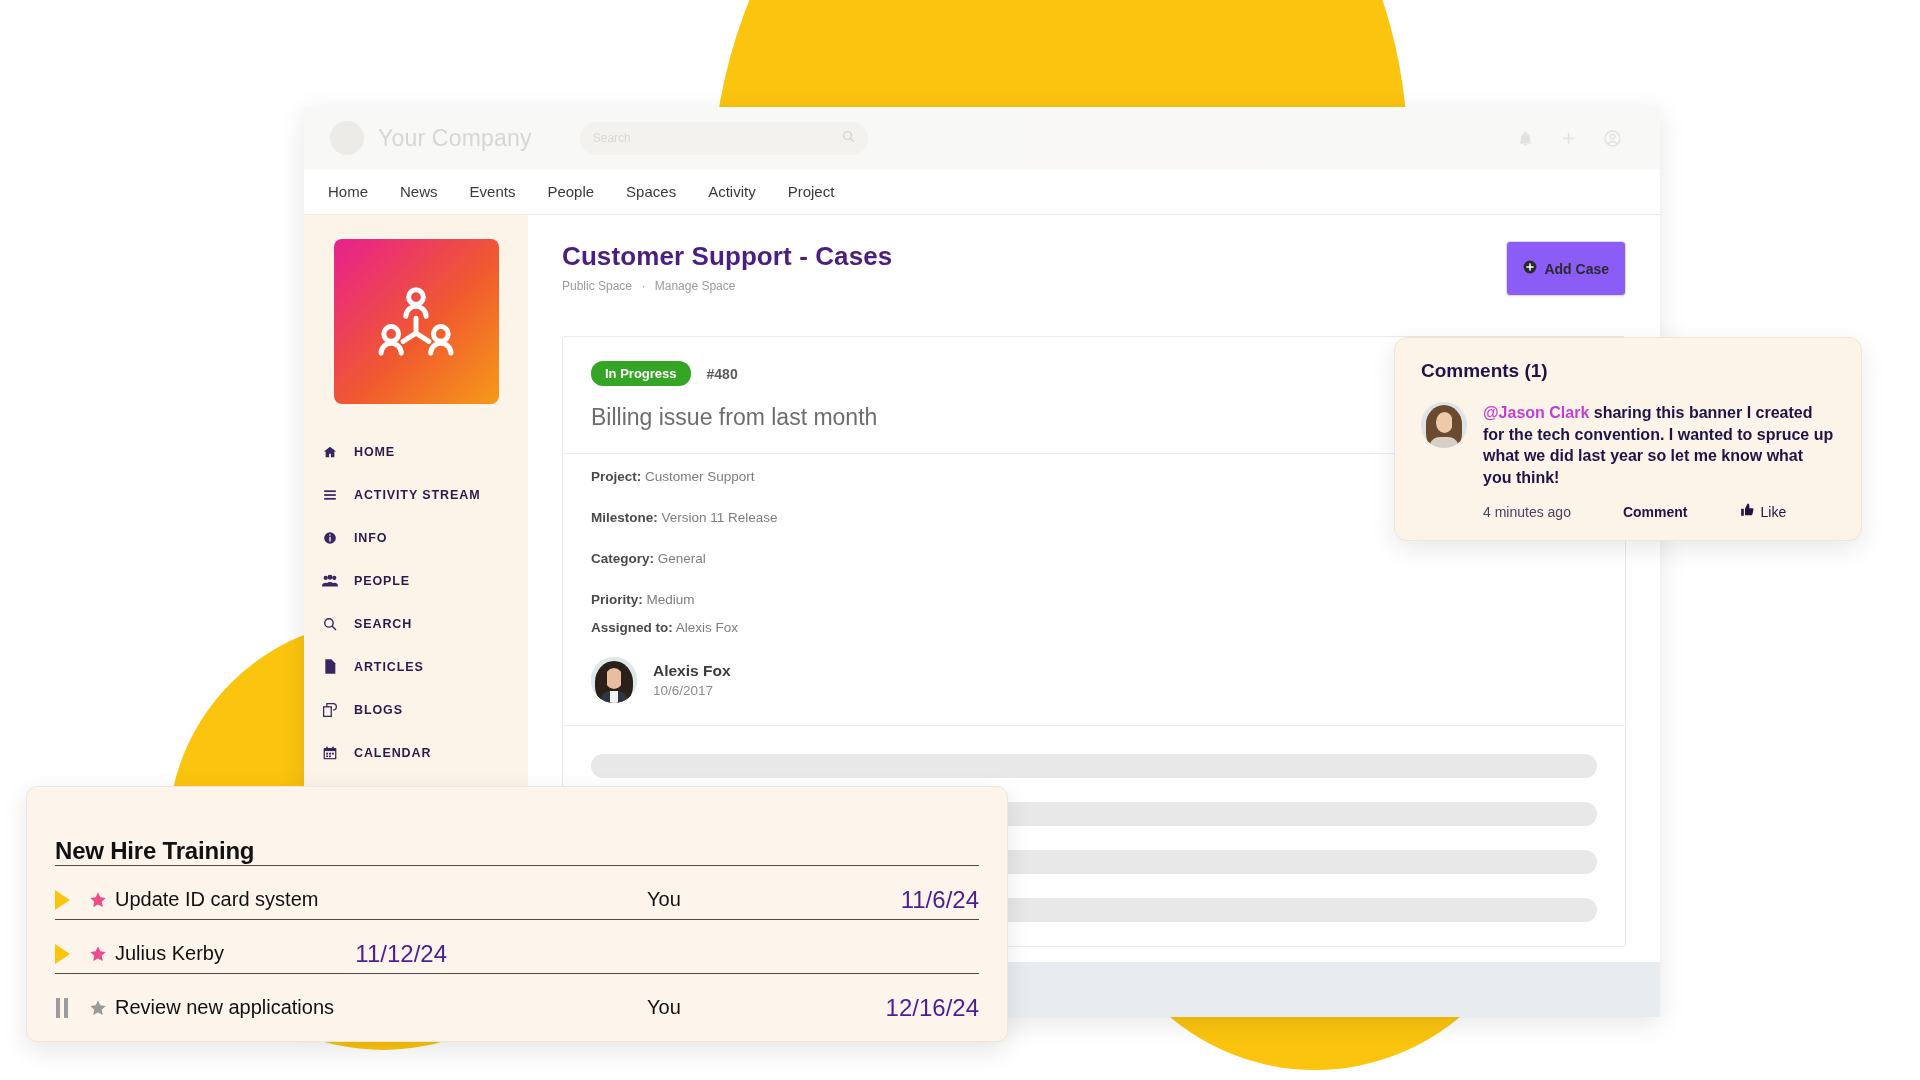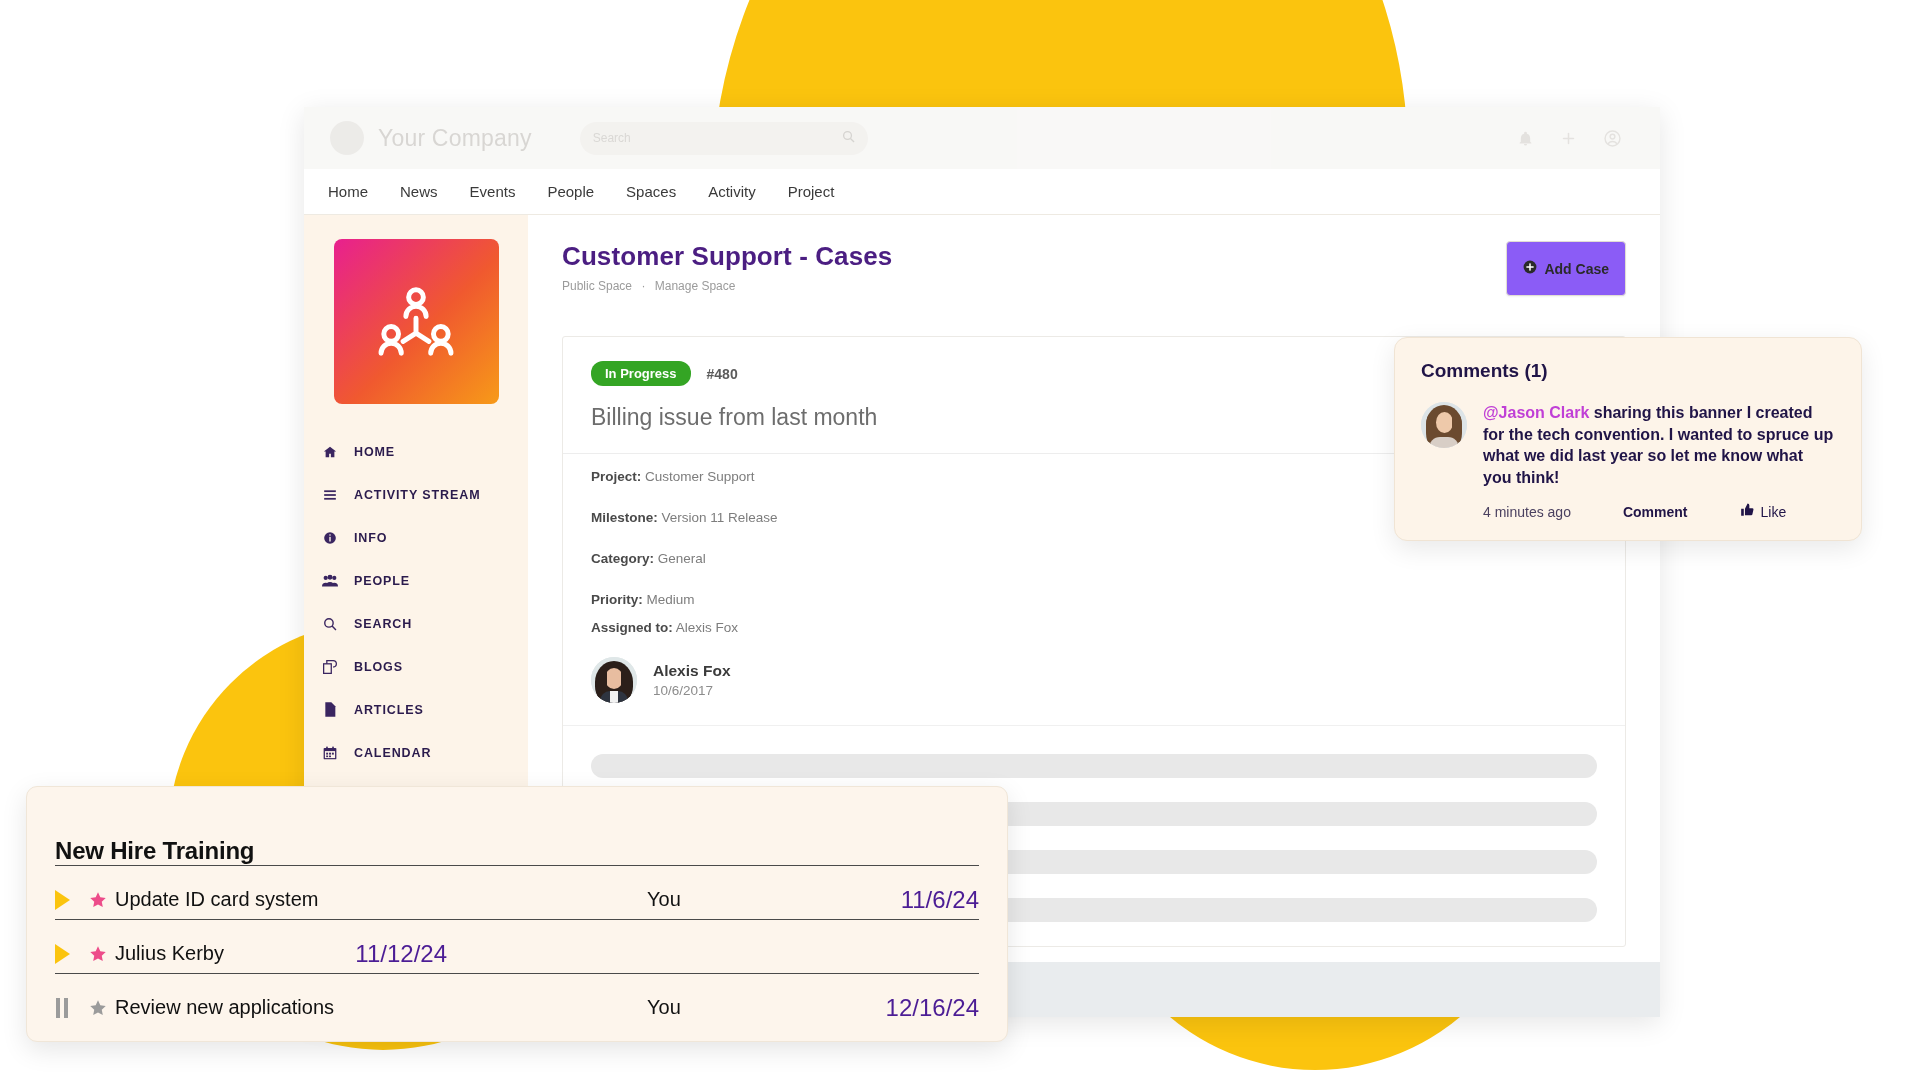--- a/index.html
+++ b/index.html
@@ -300,34 +300,34 @@
             <span class="side-ico">
               <svg width="14" height="14" viewBox="0 0 20 20" fill="none" stroke="currentColor" stroke-width="2">
                   <circle cx="8.5" cy="8.5" r="6"></circle>
                   <line x1="13" y1="13" x2="18.5" y2="18.5"></line>
                 </svg>
             </span>
             <span>SEARCH</span>
           </div>
           <div class="side-item">
             <span class="side-ico">
+              <svg width="12" height="15" viewBox="0 0 18 22" fill="currentColor">
+                  <path d="M2 0h9l6 6v16H2z"></path>
+                </svg>
+            </span>
+            <span>ARTICLES</span>
+          </div>
+          <div class="side-item">
+            <span class="side-ico">
               <svg width="14" height="14" viewBox="0 0 22 22" fill="none" stroke="currentColor" stroke-width="2">
                   <rect x="1" y="6" width="12" height="15"></rect>
                   <path d="M6 6V1h10a5 5 0 0 1 0 10"></path>
                 </svg>
             </span>
             <span>BLOGS</span>
-          </div>
-          <div class="side-item">
-            <span class="side-ico">
-              <svg width="12" height="15" viewBox="0 0 18 22" fill="currentColor">
-                  <path d="M2 0h9l6 6v16H2z"></path>
-                </svg>
-            </span>
-            <span>ARTICLES</span>
           </div>
           <div class="side-item">
             <span class="side-ico">
               <svg width="14" height="14" viewBox="0 0 22 22" fill="currentColor">
                   <rect x="1" y="3" width="20" height="18" rx="1.5"></rect>
                   <rect x="3" y="8" width="16" height="11" fill="#fdf4e9"></rect>
                   <rect x="5" y="1" width="2.5" height="5"></rect>
                   <rect x="14.5" y="1" width="2.5" height="5"></rect>
                   <rect x="5" y="10.5" width="3" height="3"></rect>
                   <rect x="9.5" y="10.5" width="3" height="3"></rect>

